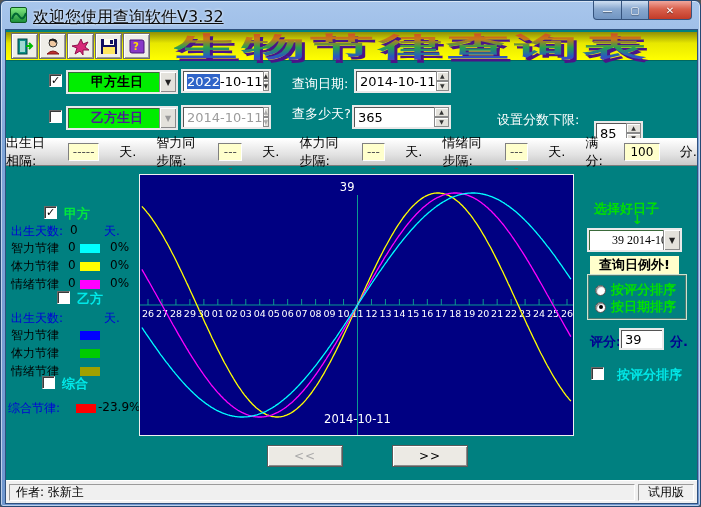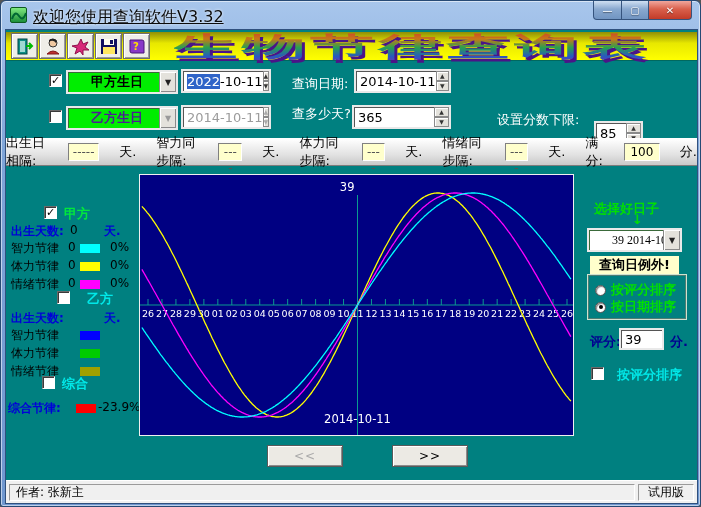--- a/index.html
+++ b/index.html
@@ -68,21 +68,21 @@
   
   #info-strip { position:absolute; left:0; top:108px; width:100%; height:28px;
     background:linear-gradient(180deg,#ffffff,#e2e2e2 60%,#c9c9c9);
     border-top:1px solid #fff; border-bottom:1px solid #7c7c7c;
     display:flex; align-items:center; justify-content:center; gap:20px; font-size:13px; color:#000; }
   .mini-field { background:#ffffcc; border:1px solid; border-color:#808080 #fff #fff #808080;
     height:18px; font-size:12px; color:#555; text-align:center; line-height:16px; padding:0 3px; }
   
   #legend { position:absolute; left:0; top:168px; width:133px; height:290px; font-size:12px; }
   .lg-abs { position:absolute; white-space:nowrap; }
-  .lg-blue { color:#0000d8; font-weight:bold; }
+  .lg-blue { color:#0000d8; font-weight:normal; }
   .lg-black { color:#000; }
   .lg-green { color:#00e83c; font-weight:bold; font-size:13px; }
   .lg-cyan { color:#00e8e8; font-weight:bold; font-size:13px; }
   .swatch { position:absolute; width:20px; height:9px; }
   
   #chart { position:absolute; left:133px; top:144px; width:435px; height:262px;
     border:1px solid #efefef; background:#000082; }
   
   .rp-green { color:#00e000; font-weight:bold; font-size:13px; }
   #rp-combo { left:581px; top:198px; width:95px; background:#fff; }
@@ -264,21 +264,21 @@
       <span class="lg-abs lg-black" style="left:62px;top:60px">0</span>
       <span class="swatch" style="left: 74px; top: 64px; background: rgb(255, 255, 0);"></span>
       <span class="lg-abs lg-black" style="left:104px;top:60px">0%</span>
 
       <span class="lg-abs lg-black" style="left:5px;top:78px">情绪节律</span>
       <span class="lg-abs lg-black" style="left:62px;top:78px">0</span>
       <span class="swatch" style="left: 74px; top: 82px; background: rgb(255, 0, 255);"></span>
       <span class="lg-abs lg-black" style="left:104px;top:78px">0%</span>
 
       <div class="checkbox" style="left:51px;top:93px"></div>
-      <span class="lg-abs lg-cyan" style="left:81px;top:92px">乙方</span>
+      <span class="lg-abs lg-cyan" style="left:71px;top:92px">乙方</span>
 
       <span class="lg-abs lg-blue" style="left:5px;top:112px">出生天数:</span>
       <span class="lg-abs lg-blue" style="left:98px;top:112px">天.</span>
 
       <span class="lg-abs lg-black" style="left:5px;top:129px">智力节律</span>
       <span class="swatch" style="left: 74px; top: 133px; background: rgb(0, 0, 255);"></span>
 
       <span class="lg-abs lg-black" style="left:5px;top:147px">体力节律</span>
       <span class="swatch" style="left: 74px; top: 151px; background: rgb(0, 204, 0);"></span>
 

